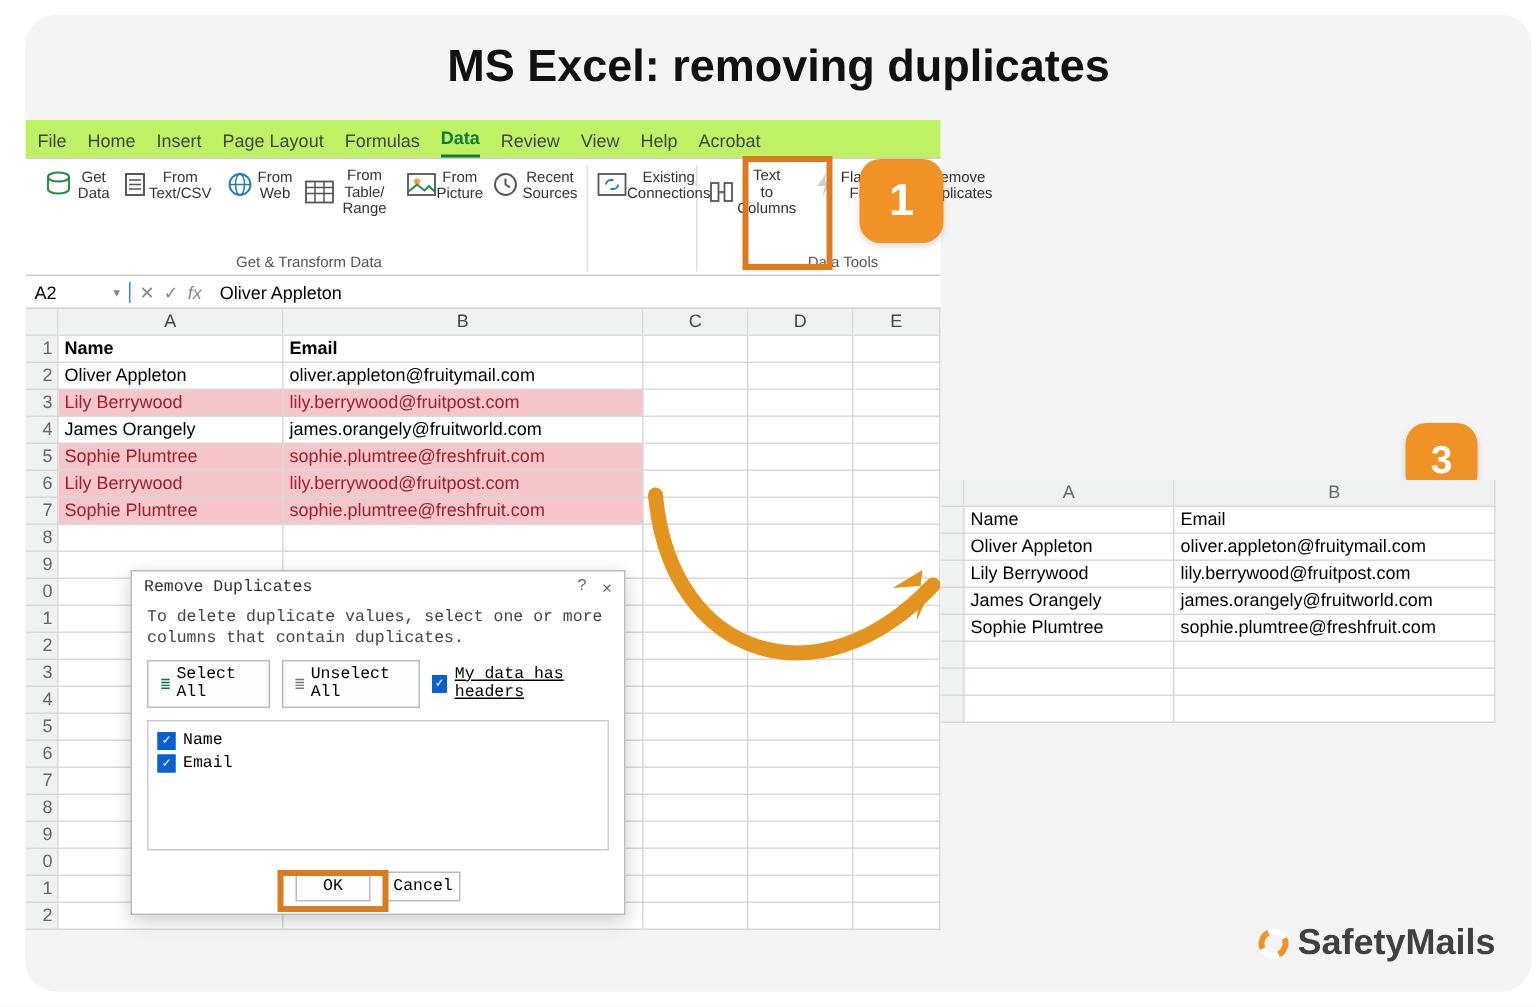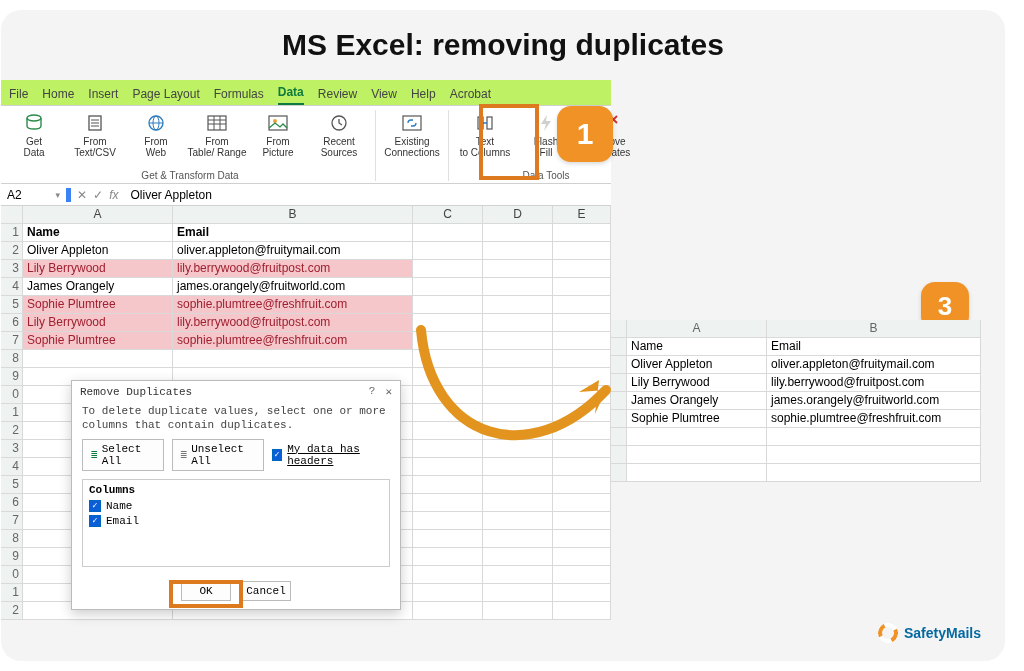--- a/index.html
+++ b/index.html
@@ -8,21 +8,21 @@
     padding: 0;
     font-family: "Segoe UI", Arial, sans-serif;
     background: #fff;
     width: 1024px;
     height: 671px;
     overflow: hidden;
     position: relative;
   }
   .card {
     position: absolute;
-    left: 1px;
+    left: 17px;
     top: 10px;
     width: 1004px;
     height: 651px;
     background: #f4f4f4;
     border-radius: 20px;
     overflow: hidden;
   }
   .title {
     text-align: center;
     font-size: 30px;
@@ -65,21 +65,21 @@
   }
   .ribbon-group {
     display: flex;
     flex-direction: column;
     align-items: center;
     border-right: 1px solid #e0e0e0;
     padding: 0 6px;
   }
   .ribbon-items { display: flex; gap: 8px; flex: 1; align-items: flex-start; }
   .ribbon-item {
-    display: flex; flex-direction: column; align-items: center;
+    display: flex; flex-direction: row; align-items: center;
     width: 46px; text-align: center; line-height: 1.1;
     padding: 2px 0; cursor: pointer;
   }
   .ribbon-item.wide { width: 60px; }
   .ribbon-item .ico {
     width: 26px; height: 22px; margin-bottom: 2px;
     display:flex;align-items:center;justify-content:center;
   }
   .ribbon-group-label { font-size: 10px; color: #555; margin-top: 2px; }
   .orange-box {
@@ -97,21 +97,21 @@
     font-weight: 700;
     display: flex; align-items: center; justify-content: center;
     box-shadow: 0 2px 4px rgba(0,0,0,.15);
   }
   .formula-bar {
     display: flex; align-items: center;
     border-bottom: 1px solid #d0d0d0;
     font-size: 12px; height: 22px; background:#fff;
   }
   .namebox {
-    width: 70px; border-right: 5px solid #3b82f6;
+    width: 70px; border-right: 1px solid #3b82f6;
     padding: 0 6px; display:flex;align-items:center;justify-content:space-between;
   }
   .fx-icons { padding: 0 6px; color:#888; display:flex; gap:6px; }
   .fx-input { flex:1; padding:0 6px; }
   .sheet {
     display: grid;
     grid-template-columns: 22px 150px 240px 70px 70px 58px;
     font-size: 12px;
     background:#fff;
   }
@@ -182,21 +182,21 @@
   .dlg-footer .dlg-btn { width:50px; justify-content:center; }
   .arrow {
     position:absolute;
     left: 400px; top: 310px;
     width: 240px; height: 160px;
     pointer-events:none;
   }
   .brand {
     position:absolute;
     right: 24px; bottom: 18px;
-    font-size: 14px; font-weight:700; color:#0369a1;
+    font-size: 24px; font-weight:700; color:#404040;
     display:flex; align-items:center; gap:6px;
   }
   .brand .ring {
     width:20px;height:20px;border-radius:50%;
     border:4px solid #f09225; border-top-color:#fff; border-bottom-color:#fff;
     transform: rotate(20deg);
   }
 </style>
 </head>
 <body>
@@ -549,21 +549,20 @@
         <div class="dlg-btn">
           <span style="color:#777;">≣</span>
           <span>Unselect All</span>
         </div>
         <div class="dlg-check" style="margin-left:auto">
           <span class="cbox">✓</span>
           <span style="text-decoration:underline">My data has headers</span>
         </div>
       </div>
       <div class="dlg-cols">
-        <div style="font-weight:600;margin-bottom:4px;">Columns</div>
         <div id="dlgcols">
             <div class="dlg-check" style="margin: 3px 0px;">
               <span class="cbox">✓</span>
               <span>Name</span>
             </div>
             <div class="dlg-check" style="margin: 3px 0px;">
               <span class="cbox">✓</span>
               <span>Email</span>
             </div>
           </div>

